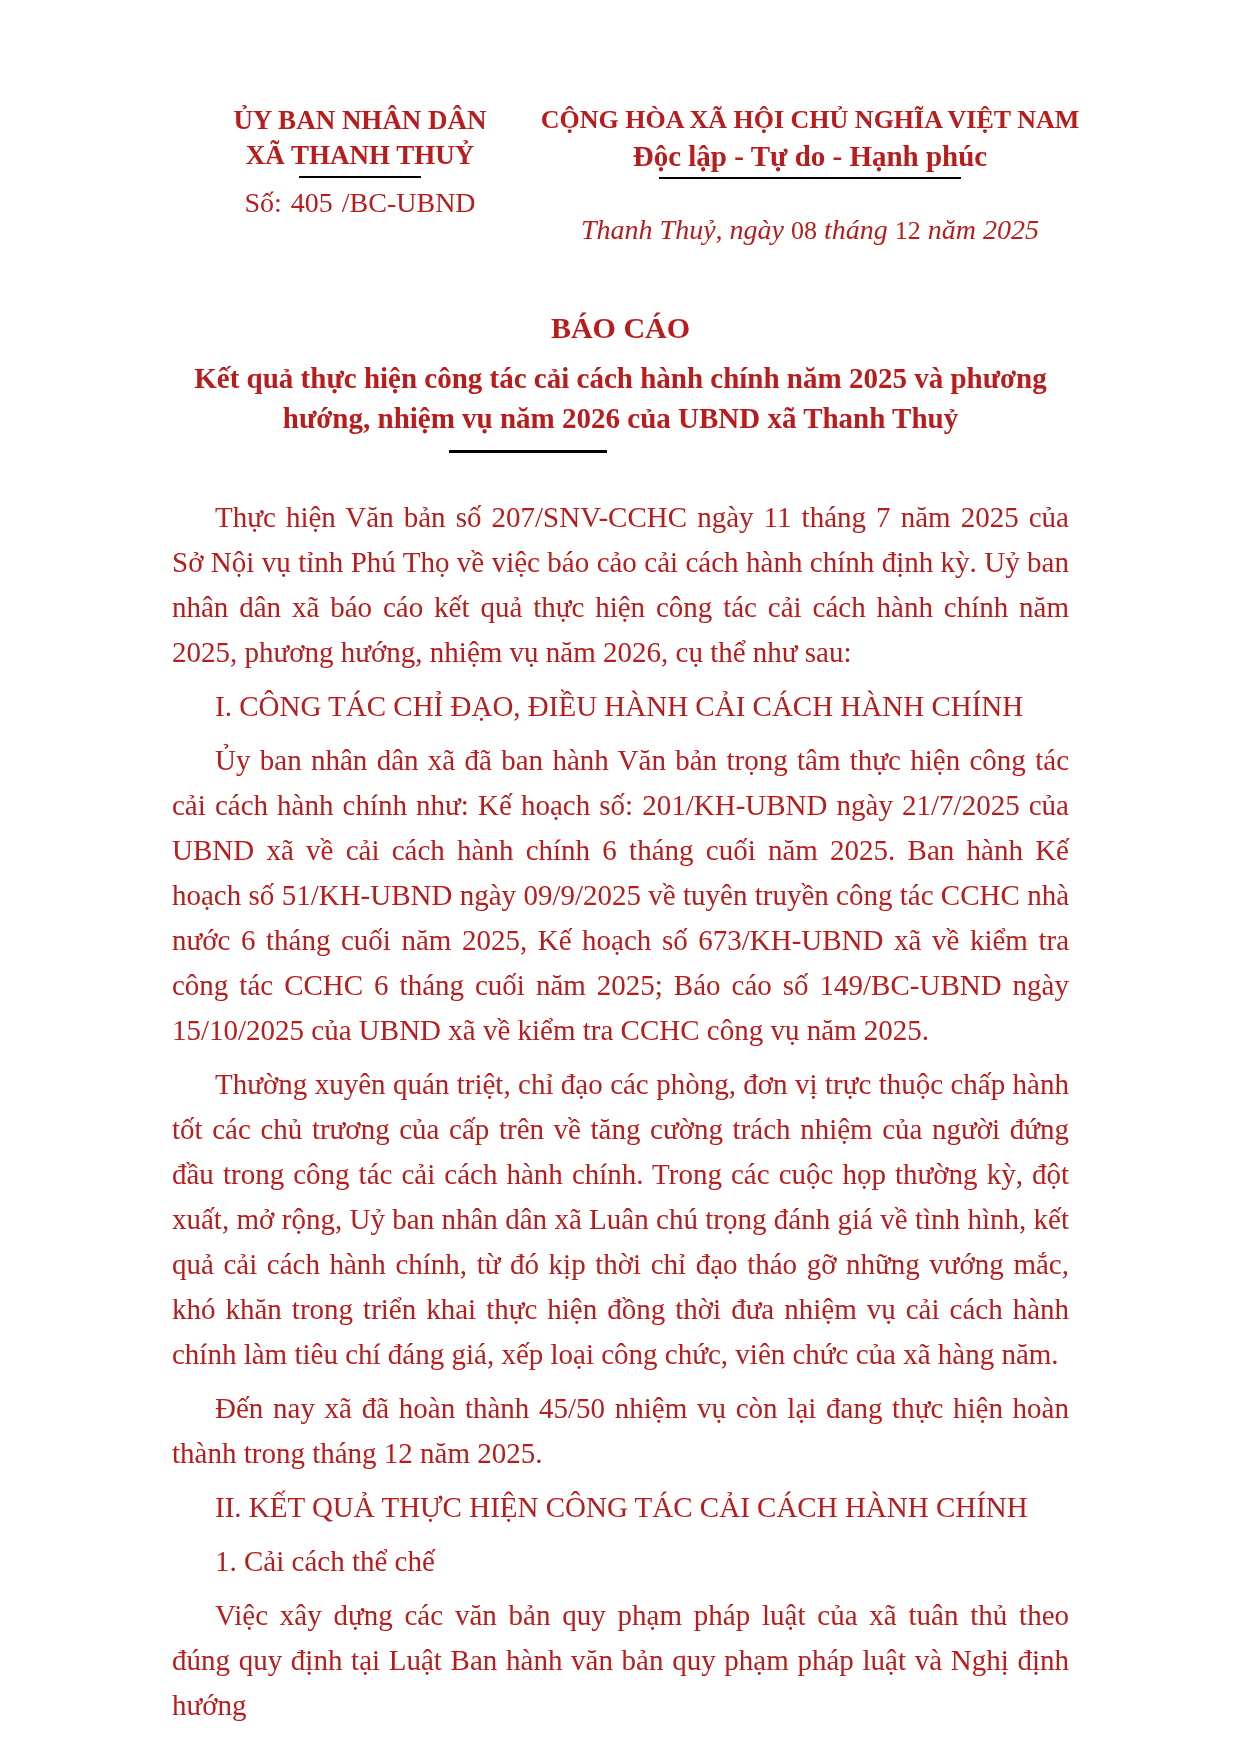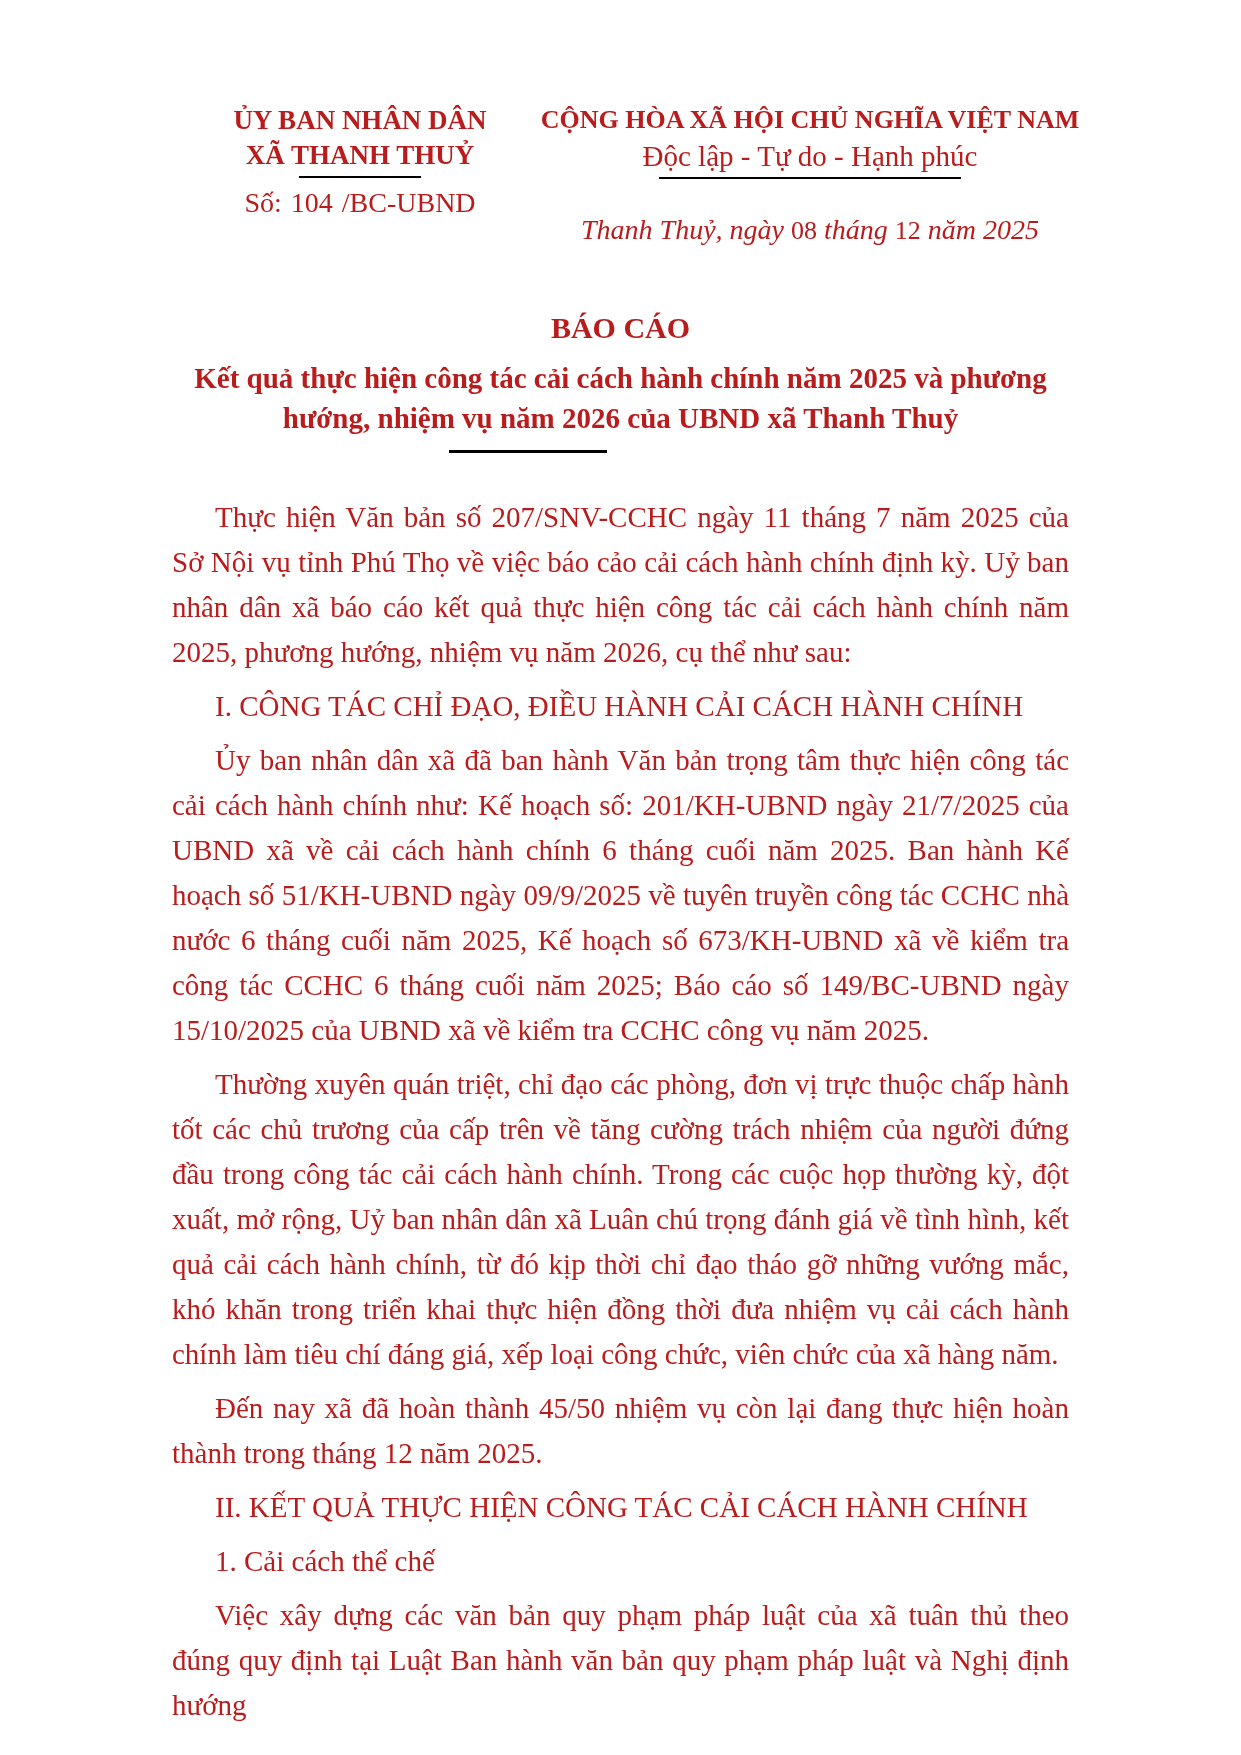--- a/index.html
+++ b/index.html
@@ -20,21 +20,21 @@
   .rule { background:#000; height:2px; }
   .rule-left  { width:122px; margin:3px auto 0; }
   .so-line { font-size:28px; margin-top:9px; white-space:nowrap; }
   .so-num  { margin:0 9px; }
 
   .header-right {
     position:absolute; top:103px; left:505px; width:610px;
     text-align:center;
   }
   .hr1 { font-size:26px; font-weight:bold; line-height:34px; white-space:nowrap; }
-  .hr2 { font-size:29px; font-weight:normal; line-height:38px; }
+  .hr2 { font-size:29px; font-weight:bold; line-height:38px; }
   .rule-right { width:302px; margin:2px auto 0; }
   .date-line { font-size:28px; font-style:italic; margin-top:35px; white-space:nowrap; }
   .date-line .up { font-style:normal; font-size:26px; }
 
   
   .title-block {
     position:absolute; top:310px; left:163px; width:915px;
     text-align:center;
   }
   .title-label { font-size:30px; font-weight:bold; line-height:36px; margin-bottom:12px; }
@@ -51,21 +51,21 @@
 </style>
 </head>
 <body>
 
 <div class="page">
 
   <div class="header-left">
     <div class="hl1">ỦY BAN NHÂN DÂN</div>
     <div class="hl2">XÃ THANH THUỶ</div>
     <div class="rule rule-left"></div>
-    <div class="so-line"><span>Số:</span><span class="so-num">104</span><span>/BC-UBND</span></div>
+    <div class="so-line"><span>Số:</span><span class="so-num">405</span><span>/BC-UBND</span></div>
   </div>
 
   <div class="header-right">
     <div class="hr1">CỘNG HÒA XÃ HỘI CHỦ NGHĨA VIỆT NAM</div>
     <div class="hr2">Độc lập - Tự do - Hạnh phúc</div>
     <div class="rule rule-right"></div>
     <div class="date-line">
       <span>Thanh Thuỷ, ngày</span>
       <span class="up">08</span>
       <span>tháng</span>

